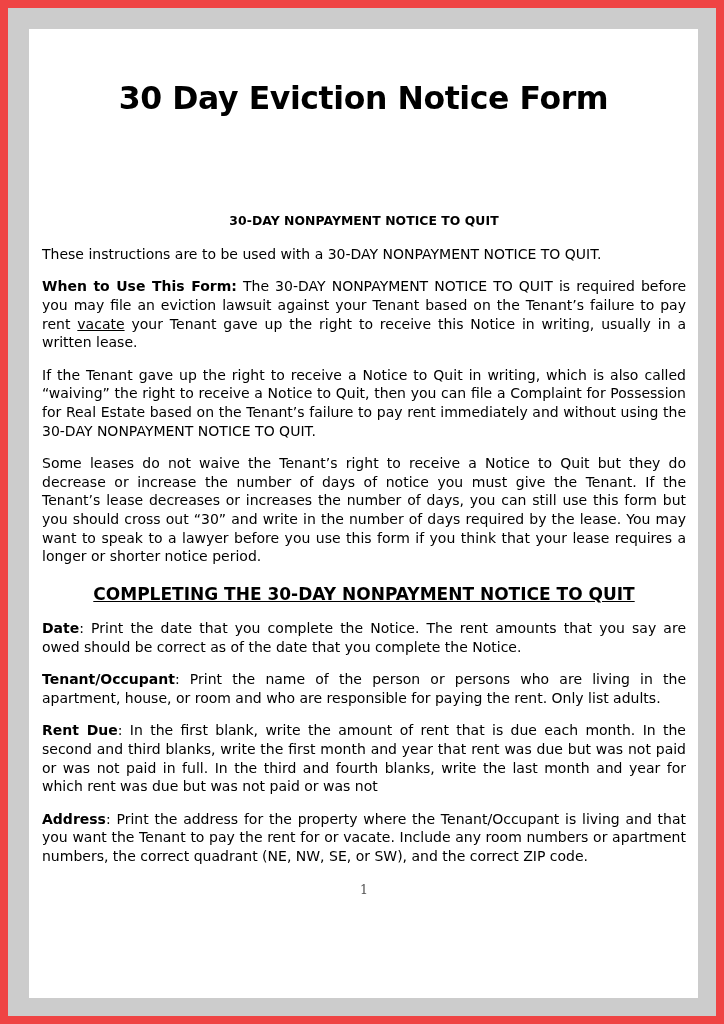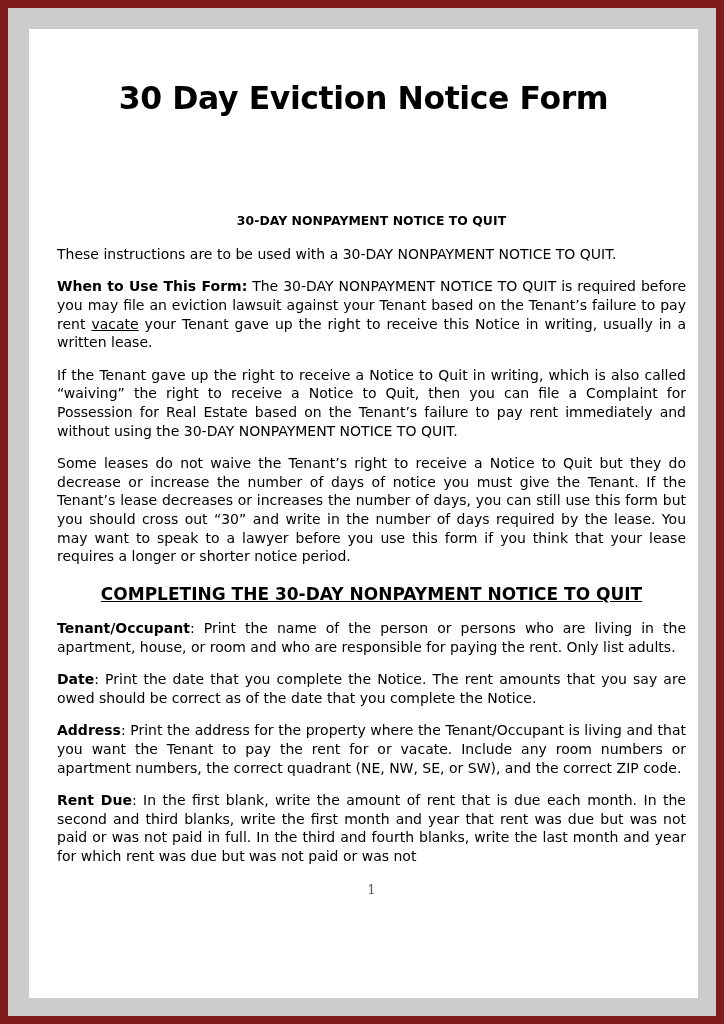--- a/index.html
+++ b/index.html
@@ -13,21 +13,21 @@
     background: #ffffff;
     font-family: "DejaVu Sans", sans-serif;
     overflow: hidden;
   }
 
   
   .viewport {
     position: relative;
     width: 724px;
     height: 1024px;
-    background: #7f1d1d;
+    background: #ef4444;
     box-sizing: border-box;
     padding: 8px 8px 8px 8px;
   }
   .frame {
     position: relative;
     width: 708px;
     height: 1008px;
     background: #cccccc;
     box-sizing: border-box;
     padding: 21px 18px 18px 21px;
@@ -49,21 +49,21 @@
     font-family: "DejaVu Sans", sans-serif;
     font-size: 31.5px;
     font-weight: bold;
     letter-spacing: -0.4px;
     color: #000000;
     line-height: 1.1;
   }
 
   
   .content {
-    padding: 0 12px 0 28px;
+    padding: 0 12px 0 13px;
     margin-top: 12px;
   }
 
   .heading-block {
     margin-top: 97px;
     text-align: center;
   }
   .heading-line {
     font-size: 12.4px;
     font-weight: bold;
@@ -132,26 +132,26 @@
 
         <p class="body"><b>When to Use This Form:</b><span> The 30-DAY NONPAYMENT NOTICE TO QUIT is required before you may file an eviction lawsuit against your Tenant based on the Tenant’s failure to pay rent </span><u>vacate</u><span> your Tenant gave up the right to receive this Notice in writing, usually in a written lease.</span></p>
 
         <p class="body">If the Tenant gave up the right to receive a Notice to Quit in writing, which is also called “waiving” the right to receive a Notice to Quit, then you can file a Complaint for Possession for Real Estate based on the Tenant’s failure to pay rent immediately and without using the 30-DAY NONPAYMENT NOTICE TO QUIT.</p>
 
         <p class="body">Some leases do not waive the Tenant’s right to receive a Notice to Quit but they do decrease or increase the number of days of notice you must give the Tenant. If the Tenant’s lease decreases or increases the number of days, you can still use this form but you should cross out “30” and write in the number of days required by the lease. You may want to speak to a lawyer before you use this form if you think that your lease requires a longer or shorter notice period.</p>
 
 
         <div class="section-heading">COMPLETING THE 30-DAY NONPAYMENT NOTICE TO QUIT</div>
 
+        <p class="body"><b>Date</b><span>: Print the date that you complete the Notice. The rent amounts that you say are owed should be correct as of the date that you complete the Notice.</span></p>
+
         <p class="body"><b>Tenant/Occupant</b><span>: Print the name of the person or persons who are living in the apartment, house, or room and who are responsible for paying the rent. Only list adults.</span></p>
 
-        <p class="body"><b>Date</b><span>: Print the date that you complete the Notice. The rent amounts that you say are owed should be correct as of the date that you complete the Notice.</span></p>
+        <p class="body"><b>Rent Due</b><span>: In the first blank, write the amount of rent that is due each month. In the second and third blanks, write the first month and year that rent was due but was not paid or was not paid in full. In the third and fourth blanks, write the last month and year for which rent was due but was not paid or was not</span></p>
 
         <p class="body"><b>Address</b><span>: Print the address for the property where the Tenant/Occupant is living and that you want the Tenant to pay the rent for or vacate. Include any room numbers or apartment numbers, the correct quadrant (NE, NW, SE, or SW), and the correct ZIP code.</span></p>
-
-        <p class="body"><b>Rent Due</b><span>: In the first blank, write the amount of rent that is due each month. In the second and third blanks, write the first month and year that rent was due but was not paid or was not paid in full. In the third and fourth blanks, write the last month and year for which rent was due but was not paid or was not</span></p>
 
         <div class="page-number">1</div>
 
       </div>
     </div>
   </div>
 </div>
 
 </body></html>

